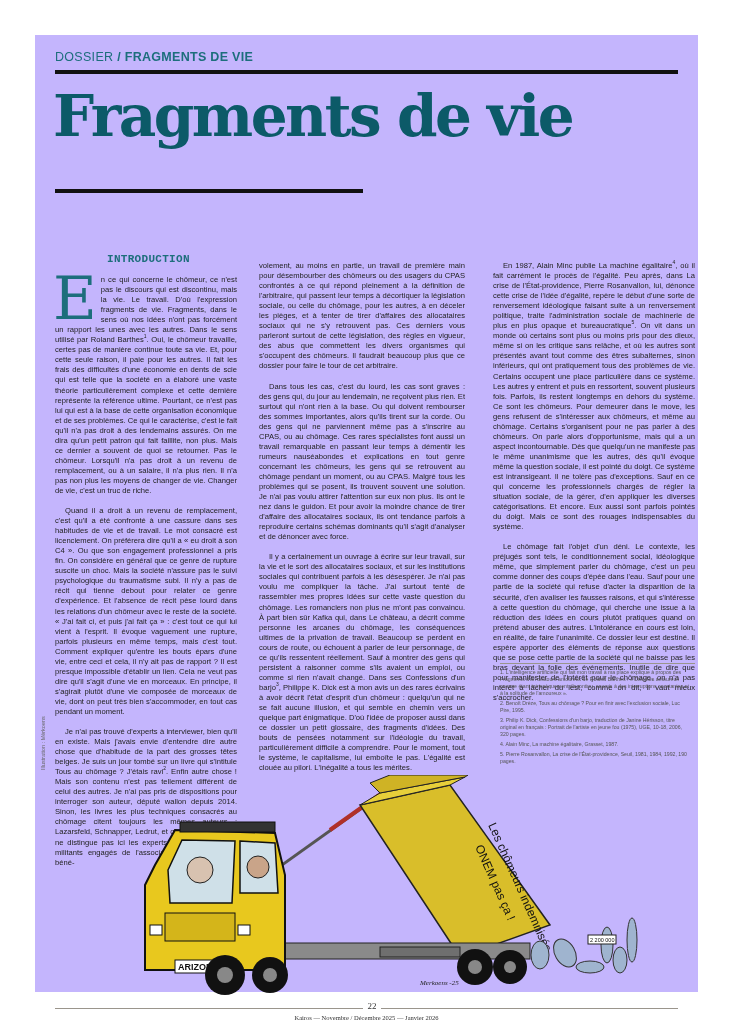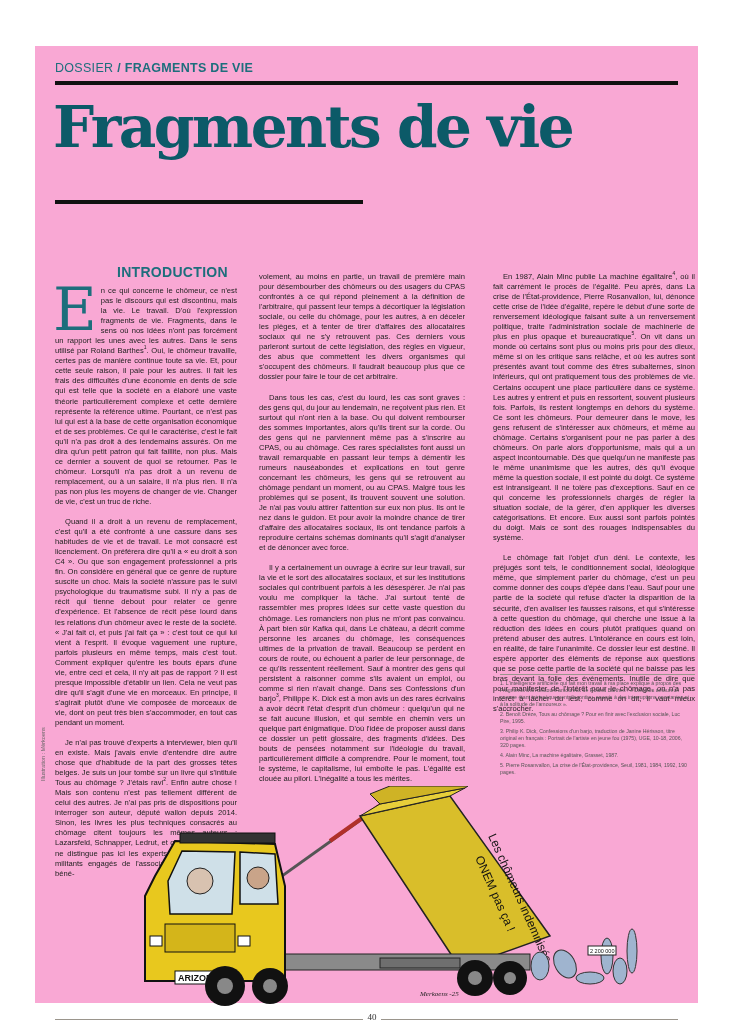--- a/index.html
+++ b/index.html
@@ -1,25 +1,25 @@
 <!DOCTYPE html>
 <html><head>
 <meta charset="utf-8">
 <style>
   html,body{margin:0;padding:0;background:#ffffff;}
   body{width:733px;height:1024px;position:relative;overflow:hidden;font-family:"Liberation Sans",sans-serif;}
-  .page{position:absolute;left:35px;top:35px;width:663px;height:957px;background:#f9a8d4;margin-top:11px;}
+  .page{position:absolute;left:35px;top:35px;width:663px;height:957px;background:#c4b5fd;}
   .kicker{position:absolute;left:20px;top:15px;font-family:"Liberation Sans",sans-serif;font-size:12.5px;letter-spacing:0.3px;color:#1d6e7c;font-stretch:condensed;}
   .kicker .light{font-weight:normal;}
   .kicker .bold{font-weight:bold;}
   .rule-top{position:absolute;left:20px;top:35px;width:623px;height:4px;background:#111;}
   .title{position:absolute;left:18px;top:48px;font-family:"DejaVu Serif",serif;font-weight:bold;font-size:58px;line-height:66px;color:#0c5a68;letter-spacing:-2.5px;}
   .rule-title{position:absolute;left:20px;top:154px;width:308px;height:4px;background:#111;}
   .subtitle{position:absolute;left:20px;top:177px;font-family:"Liberation Serif",serif;font-style:italic;font-weight:bold;font-size:14px;color:#5a4a25;}
-  .intro-head{position:absolute;left:82px;top:218px;font-family:Liberation Sans, sans-serif;font-weight:bold;font-size:14px;color:#1d6e7c;letter-spacing:0.3px;}
+  .intro-head{position:absolute;left:72px;top:218px;font-family:Liberation Mono, monospace;font-weight:bold;font-size:11px;color:#1d6e7c;letter-spacing:0.3px;}
   .col{position:absolute;font-size:7.6px;line-height:10.05px;color:#222;text-align:justify;hyphens:auto;}
   .col p{margin:0 0 10px 0;text-indent:10px;}
   .col p.noindent{text-indent:0;}
   .col1{left:20px;top:240px;width:182px;}
   .col2{left:224px;top:226px;width:206px;}
   .col3{left:458px;top:226px;width:202px;}
   .dropcap{float:left;font-family:"DejaVu Serif",serif;font-size:60px;line-height:46px;color:#1d6e7c;margin:0 4px -4px -2px;font-weight:normal;}
   sup{font-size:5px;line-height:0;vertical-align:super;}
   .fn-rule{position:absolute;left:465px;top:628px;width:195px;height:1px;background:#9a958c;}
   .footnotes{position:absolute;left:465px;top:634px;width:190px;font-size:5.2px;line-height:7px;color:#555;}
@@ -123,17 +123,17 @@
       <ellipse cx="487" cy="170" rx="6" ry="18"></ellipse>
       <ellipse cx="500" cy="185" rx="7" ry="13"></ellipse>
       <ellipse cx="512" cy="165" rx="5" ry="22"></ellipse>
     </g>
     <rect x="468" y="160" width="28" height="9" fill="#fff" stroke="#222"></rect>
     <text x="470" y="167" font-family="Liberation Sans, sans-serif" font-size="5.5" fill="#111">2 200 000</text>
     <text x="300" y="210" font-family="Liberation Serif, serif" font-style="italic" font-size="7" fill="#222">Merkoens -25</text>
   </svg>
 
   <div class="foot-rule-l"></div>
-  <div class="pagenum">40</div>
+  <div class="pagenum">22</div>
   <div class="foot-rule-r"></div>
   <div class="footline">Kairos — Novembre / Décembre 2025 — Janvier 2026</div>
 
 </div>
 
 </body></html>

